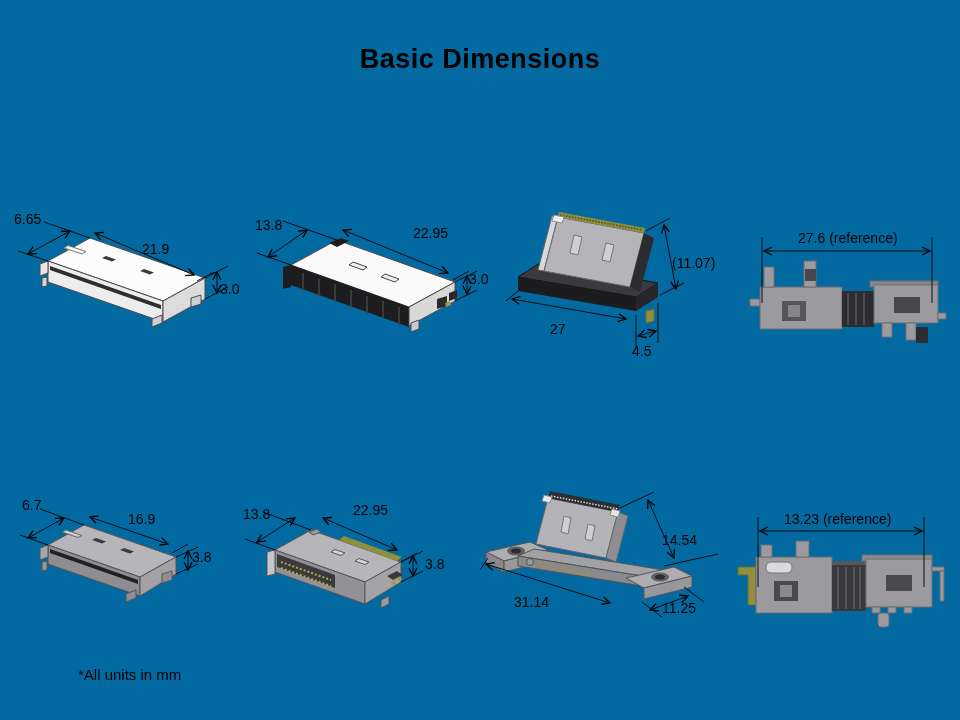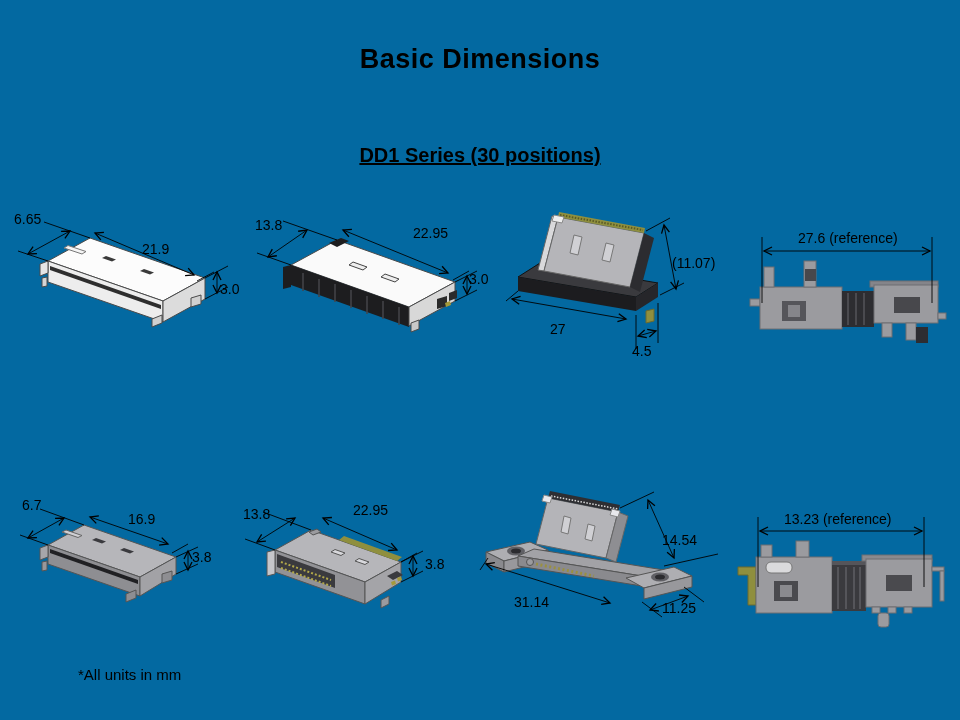--- a/index.html
+++ b/index.html
@@ -15,21 +15,20 @@
   .fig svg{position:absolute;left:0;top:0;}
   .dim{position:absolute;font-size:14px;line-height:16px;white-space:nowrap;}
   .footnote{position:absolute;left:78px;top:666px;font-size:15px;text-align:right;}
 </style>
 </head>
 <body>
 
 <div class="slide">
 
   <div class="title">Basic Dimensions</div>
-  <div class="heading dd1">DD1 Series (30 positions)</div>
 
   <div class="fig" style="left:6px;top:203px;width:240px;height:156px">
     <svg width="240" height="156" viewBox="0 0 240 156">
       <defs>
           <marker id="ar1" markerWidth="11" markerHeight="11" refX="9" refY="5" orient="auto-start-reverse" markerUnits="userSpaceOnUse">
             <path d="M1,1 L9,5 L1,9" fill="none" stroke="#000" stroke-width="1.3"></path>
           </marker>
         </defs>
       <g>
         <polygon points="42,58 157,98 199,75 84,35" fill="#fcfcfc" stroke="#4a4a4a"></polygon>

